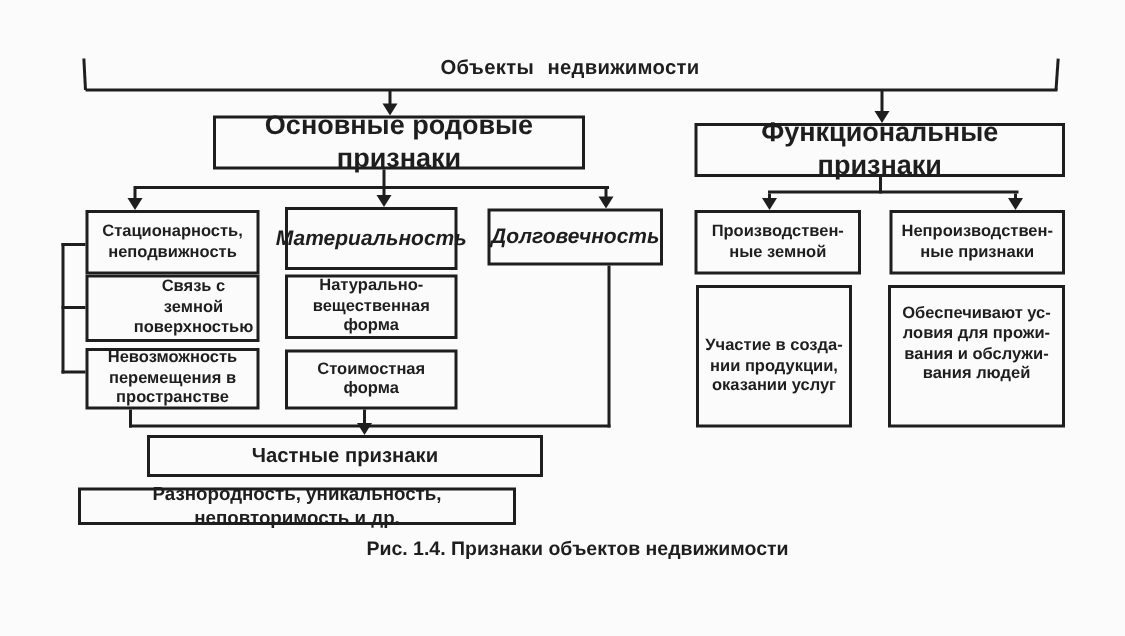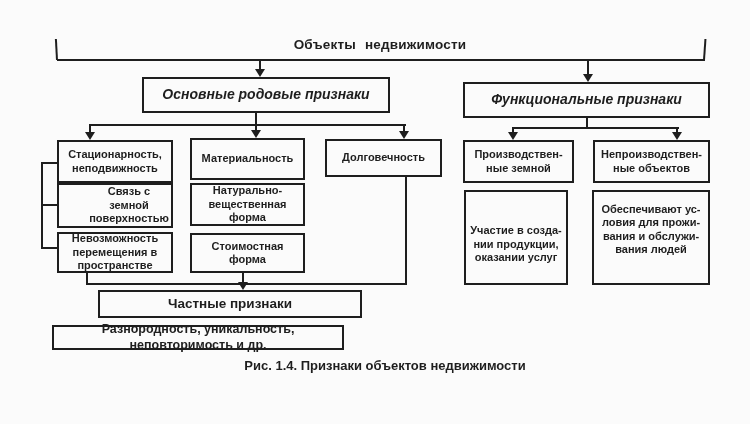--- a/index.html
+++ b/index.html
@@ -15,23 +15,23 @@
   .ah{position:absolute;width:0;height:0;
       border-left:5px solid transparent;border-right:5px solid transparent;
       border-top:8px solid var(--ink);}
   .bx{
     position:absolute;border:2px solid var(--ink);background:var(--bg);
     display:flex;align-items:center;justify-content:center;text-align:center;
     font-weight:bold;box-sizing:border-box;
   }
   .bx .lbl{white-space:pre-line;line-height:1.22;padding:0 2px;}
   .top-align{align-items:flex-start;}
-  .fs-head{font-size:14px;font-style:italic;}
+  .fs-head{font-size:18px;}
   .fs-node{font-size:11px;}
-  .fs-node2{font-size:11px;}
+  .fs-node2{font-size:14px;font-style:italic;}
   .title{
     position:absolute;left:230px;top:37px;width:300px;text-align:center;
     font-weight:bold;font-size:13.5px;word-spacing:5px;letter-spacing:.2px;
   }
   .caption{
     position:absolute;left:125px;top:358px;width:520px;text-align:center;
     font-weight:bold;font-size:13px;
   }
   .tick-l{transform:rotate(-3deg);transform-origin:bottom center;}
   .tick-r{transform:rotate(4deg);transform-origin:bottom center;}
@@ -114,21 +114,21 @@
     <span class="lbl">Производствен-
 ные земной</span>
   </div>
   <div class="bx fs-node top-align" style="left:464px;top:190px;width:104px;height:95px;padding-top:14px;align-items:center;">
     <span class="lbl">Участие в созда-
 нии продукции,
 оказании услуг</span>
   </div>
   <div class="bx fs-node" style="left:593px;top:140px;width:117px;height:43px;">
     <span class="lbl">Непроизводствен-
-ные объектов</span>
+ные признаки</span>
   </div>
   <div class="bx fs-node top-align" style="left:592px;top:190px;width:118px;height:95px;padding-top:11px;">
     <span class="lbl">Обеспечивают ус-
 ловия для прожи-
 вания и обслужи-
 вания людей</span>
   </div>
 
   <div class="ln" style="left:86px;top:273px;width:2px;height:12px;"></div>
   <div class="ln" style="left:405px;top:177px;width:2px;height:108px;"></div>

